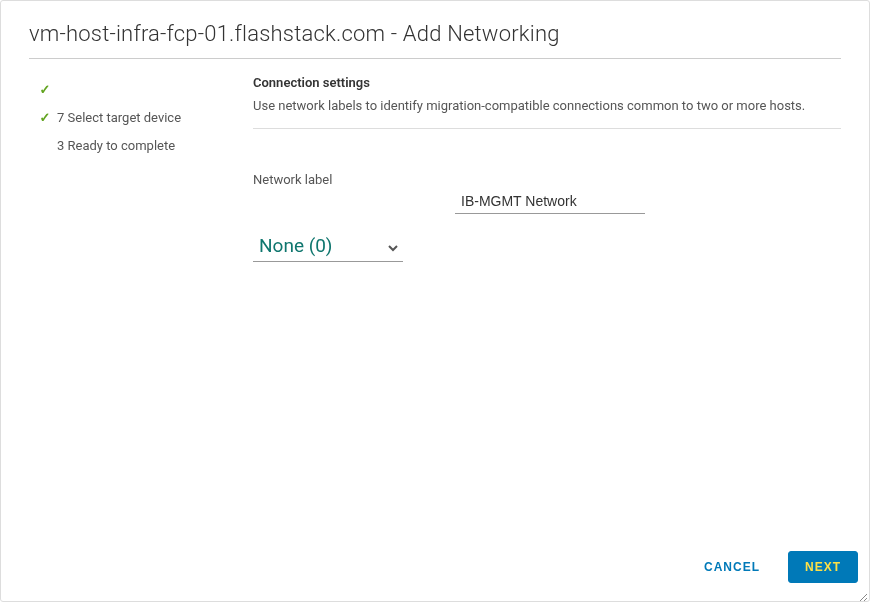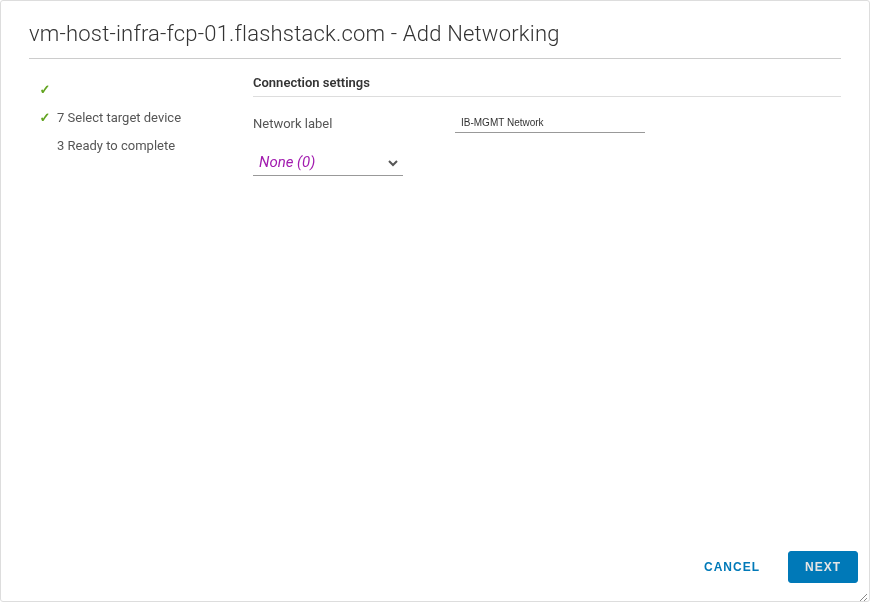--- a/index.html
+++ b/index.html
@@ -98,36 +98,36 @@
       gap: 20px;
     }
     .form-label {
       width: 182px;
       font-size: 13px;
       color: #565656;
     }
     .form-input {
       border: none;
       border-bottom: 1px solid #999;
-      font-size: 10px;
+      font-size: 14px;
       color: #333;
       padding: 4px 6px;
       width: 190px;
       background: transparent;
       outline: none;
+      margin-top: 44px;
     }
     .form-select {
       position: relative;
       border-bottom: 1px solid #999;
       width: 150px;
       padding: 4px 6px;
-      font-size: 15px;
-      color: #a21caf;
+      font-size: 19px;
+      color: #0f766e;
       cursor: pointer;
-      font-style: italic;
     }
     .select-chevron {
       position: absolute;
       right: 4px;
       top: 6px;
     }
     .select-chevron svg {
       width: 12px;
       height: 12px;
       stroke: #565656;
@@ -155,21 +155,21 @@
       color: #0079b8;
       background: transparent;
       border: none;
     }
     .btn-back {
       color: #0079b8;
       background: #fff;
       border: 1px solid #0079b8;
     }
     .btn-next {
-      color: #e5e5e5;
+      color: #fde047;
       background: #0079b8;
       border: 1px solid #0079b8;
       text-align: center;
     }
     .resize-handle {
       position: absolute;
       bottom: 2px;
       right: 2px;
       width: 10px;
       height: 10px;
@@ -198,20 +198,21 @@
       <span class="step-text">7 Select target device</span>
     </div>
     <div class="step-item pending">
       <span class="step-spacer"></span>
       <span class="step-text">3 Ready to complete</span>
     </div>
   </div>
 
   <div class="content-panel">
     <div class="content-heading">Connection settings</div>
+    <div class="content-description">Use network labels to identify migration-compatible connections common to two or more hosts.</div>
     <hr class="content-divider">
 
     <div class="form-row">
       <div class="form-label">Network label</div>
       <input type="text" class="form-input" value="IB-MGMT Network" style="">
     </div>
 
     <div class="form-row">
       <div class="form-select">
         <span>None (0)</span>

